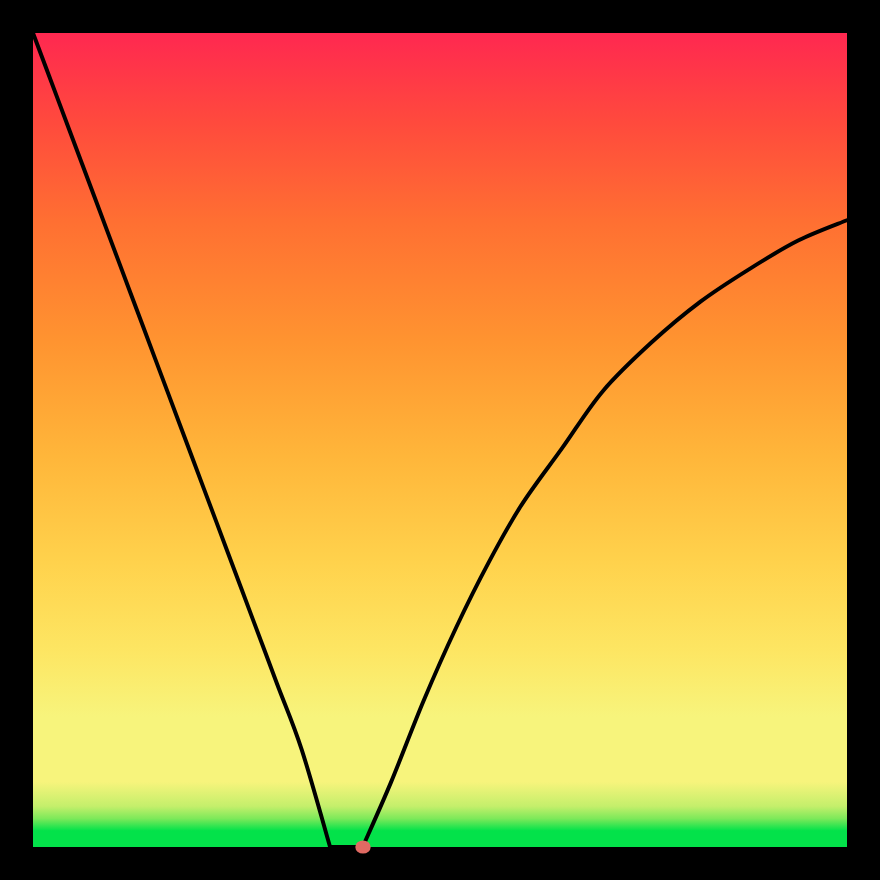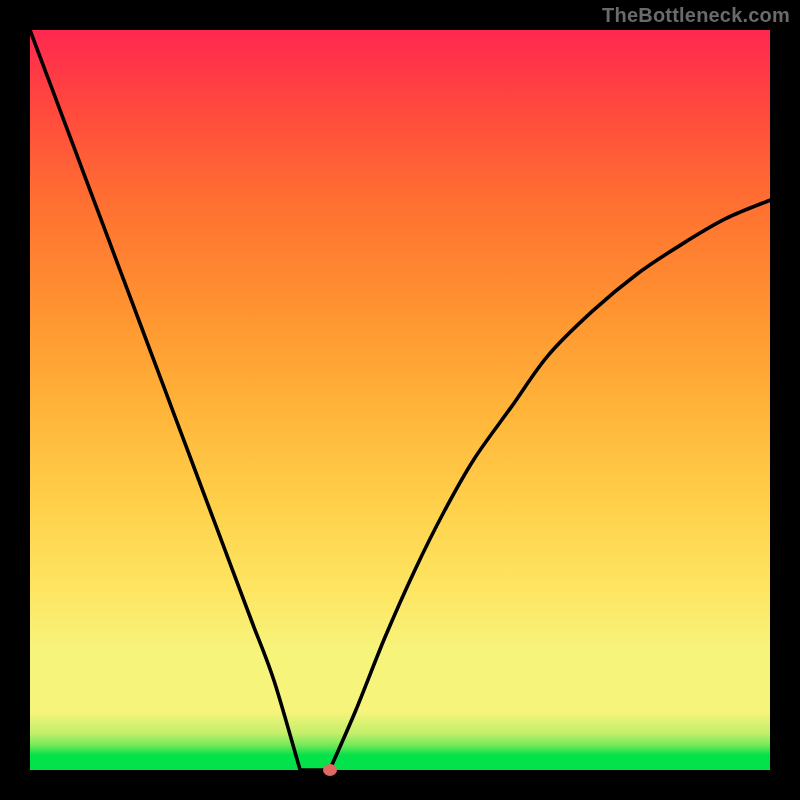--- a/index.html
+++ b/index.html
@@ -65,21 +65,20 @@
     border-radius: 50%;
     background: #e06a63;
     transform: translate(-50%, -50%);
     pointer-events: none;
   }
 </style>
 </head>
 <body>
 
 <div class="frame">
-  <div class="watermark">TheBottleneck.com</div>
 
   <div class="plot">
     <svg class="curve" viewBox="0 0 740 740" preserveAspectRatio="none">
       <path id="curve-path" d="M 0.00 0.00 C 3.70 9.87, 14.80 39.47, 22.20 59.20 C 29.60 78.93, 37.00 98.67, 44.40 118.40 C 51.80 138.13, 59.20 157.87, 66.60 177.60 C 74.00 197.33, 81.40 217.07, 88.80 236.80 C 96.20 256.53, 103.60 276.27, 111.00 296.00 C 118.40 315.73, 125.80 335.47, 133.20 355.20 C 140.60 374.93, 148.00 394.67, 155.40 414.40 C 162.80 434.13, 170.20 453.87, 177.60 473.60 C 185.00 493.33, 192.40 513.07, 199.80 532.80 C 207.20 552.53, 214.60 572.27, 222.00 592.00 C 229.40 611.73, 236.18 626.53, 244.20 651.20 C 252.22 675.87, 265.78 725.20, 270.10 740.00 L 299.70 740.00 C 304.02 730.13, 316.35 703.00, 325.60 680.80 C 334.85 658.60, 345.33 630.23, 355.20 606.80 C 365.07 583.37, 374.93 561.17, 384.80 540.20 C 394.67 519.23, 404.53 499.50, 414.40 481.00 C 424.27 462.50, 432.90 446.47, 444.00 429.20 C 455.10 411.93, 468.67 394.67, 481.00 377.40 C 493.33 360.13, 504.43 341.63, 518.00 325.60 C 531.57 309.57, 547.60 294.77, 562.40 281.20 C 577.20 267.63, 592.00 255.30, 606.80 244.20 C 621.60 233.10, 636.40 223.85, 651.20 214.60 C 666.00 205.35, 680.80 196.10, 695.60 188.70 C 710.40 181.30, 732.60 173.28, 740.00 170.20" fill="none" stroke="#000" stroke-width="3.6" stroke-linecap="round" stroke-linejoin="round"></path>
     </svg>
     <div id="marker" class="marker" style="left: 299.7px; top: 740px;"></div>
   </div>
 </div>
 
 </body></html>

